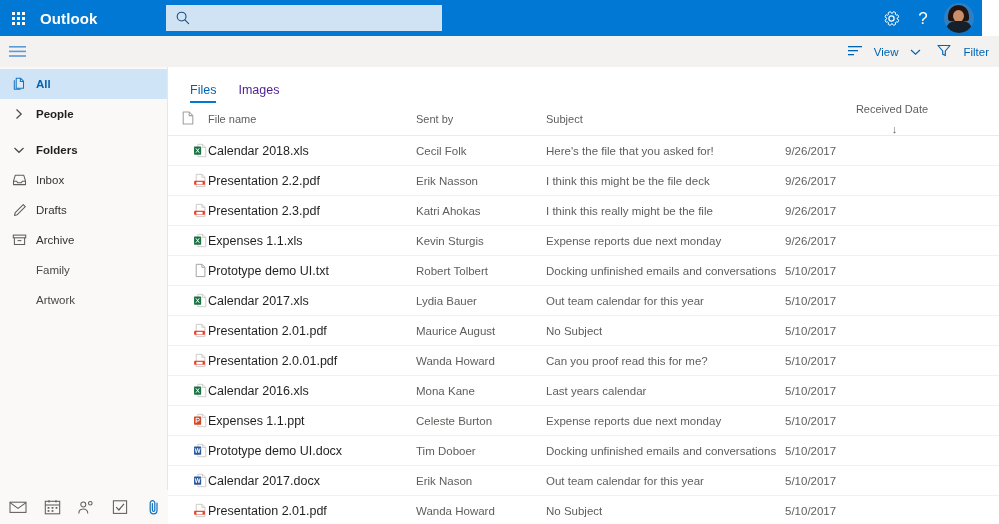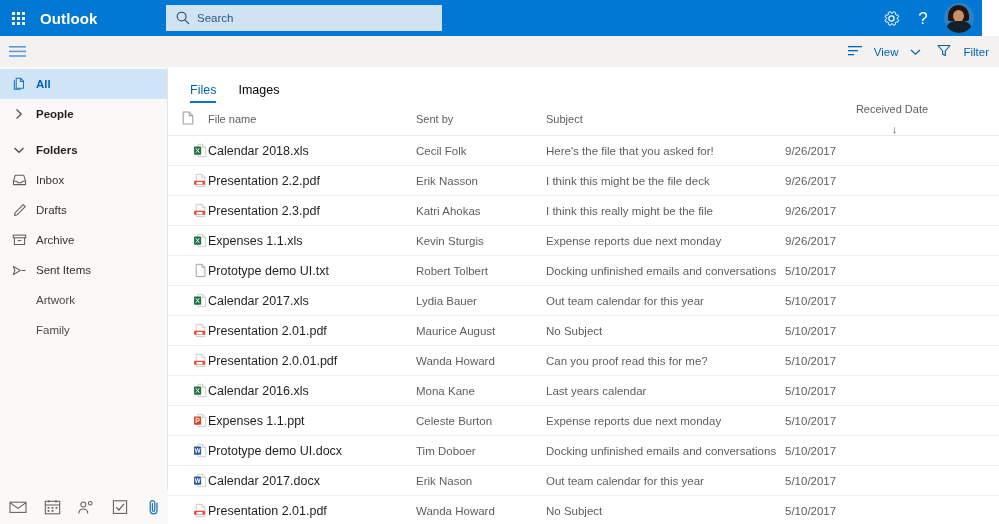--- a/index.html
+++ b/index.html
@@ -140,21 +140,21 @@
   }
   .bb-icon { width: 20px; height: 20px; display: flex; align-items: center; justify-content: center; cursor: pointer; }
 
   
   #content { flex: 1; height: 457px; background: #ffffff; position: relative; }
   #tabs {
     display: flex; align-items: flex-end; gap: 22px;
     padding-left: 22px; height: 36px;
   }
   .tab {
-    font-size: 12.5px; color: #000000; cursor: pointer;
+    font-size: 12.5px; color: #4c1d95; cursor: pointer;
     padding-bottom: 6px; position: relative;
   }
   .tab.active { color: #0063b1; }
   .tab.active::after {
     content: ""; position: absolute; left: 0; right: 0; bottom: 0;
     height: 2px; background: #0078d4;
   }
 
   table { width: 100%; border-collapse: collapse; table-layout: fixed; }
   thead th {
@@ -203,21 +203,20 @@
   </div>
   <div id="brand">Outlook</div>
 
   <div id="searchbox">
     <span class="sicon">
       <svg width="18" height="18" viewBox="0 0 18 18">
           <circle cx="7.6" cy="7.6" r="4.4" fill="none" stroke="#1f4e79" stroke-width="1.1"></circle>
           <line x1="10.9" y1="10.9" x2="14.6" y2="14.6" stroke="#1f4e79" stroke-width="1.1" stroke-linecap="round"></line>
         </svg>
     </span>
-    <input id="search-input" type="text" placeholder="Search" style="">
   </div>
 
   <div id="topbar-right">
     <div class="tb-icon">
       <svg width="19" height="19" viewBox="0 0 20 20">
           <path d="M10 6.6a3.4 3.4 0 100 6.8 3.4 3.4 0 000-6.8zm0 5.5a2.1 2.1 0 110-4.2 2.1 2.1 0 010 4.2z" fill="#fff"></path>
           <path d="M17.3 11.2l-1.3-.6c.05-.4.05-.8 0-1.2l1.3-.6a.5.5 0 00.25-.62l-.7-1.8a.5.5 0 00-.6-.3l-1.4.4a5.9 5.9 0 00-.9-.9l.4-1.4a.5.5 0 00-.3-.6l-1.8-.7a.5.5 0 00-.62.25l-.6 1.3a6 6 0 00-1.2 0l-.6-1.3a.5.5 0 00-.62-.25l-1.8.7a.5.5 0 00-.3.6l.4 1.4c-.33.27-.63.57-.9.9l-1.4-.4a.5.5 0 00-.6.3l-.7 1.8a.5.5 0 00.25.62l1.3.6a6 6 0 000 1.2l-1.3.6a.5.5 0 00-.25.62l.7 1.8a.5.5 0 00.6.3l1.4-.4c.27.33.57.63.9.9l-.4 1.4a.5.5 0 00.3.6l1.8.7a.5.5 0 00.62-.25l.6-1.3a6 6 0 001.2 0l.6 1.3a.5.5 0 00.62.25l1.8-.7a.5.5 0 00.3-.6l-.4-1.4c.33-.27.63-.57.9-.9l1.4.4a.5.5 0 00.6-.3l.7-1.8a.5.5 0 00-.25-.62z" fill="none" stroke="#fff" stroke-width="1.05"></path>
         </svg>
     </div>
     <div class="tb-icon">
@@ -325,36 +324,27 @@
         <span class="ni-icon">
           <svg width="15" height="14" viewBox="0 0 15 14">
               <rect x="1.3" y="2.1" width="12.4" height="2.7" fill="none" stroke="#605e5c" stroke-width="1.05"></rect>
               <path d="M2.4 4.8v6.6h10.2V4.8" fill="none" stroke="#605e5c" stroke-width="1.05"></path>
               <line x1="5.6" y1="7.6" x2="9.4" y2="7.6" stroke="#605e5c" stroke-width="1.05"></line>
             </svg>
         </span>
         <span class="ni-label">Archive</span>
       </div>
 
-      <div class="nav-item">
-        <span class="ni-icon">
-          <svg width="15" height="13" viewBox="0 0 15 13">
-              <path d="M1.3 2.4l7 4.1-7 4.1 1.6-4.1z" fill="none" stroke="#605e5c" stroke-width="1.05" stroke-linejoin="round"></path>
-              <line x1="9.4" y1="6.5" x2="13.6" y2="6.5" stroke="#605e5c" stroke-width="1.05"></line>
-            </svg>
-        </span>
-        <span class="ni-label">Sent Items</span>
+
+      <div class="nav-item sub">
+        <span class="ni-label">Family</span>
       </div>
 
       <div class="nav-item sub">
         <span class="ni-label">Artwork</span>
-      </div>
-
-      <div class="nav-item sub">
-        <span class="ni-label">Family</span>
       </div>
     </div>
 
     <div id="bottombar">
       <div class="bb-icon">
         <svg width="18" height="14" viewBox="0 0 18 14">
             <rect x="1" y="2.2" width="16" height="10.2" fill="none" stroke="#605e5c" stroke-width="1.05"></rect>
             <polyline points="1,2.6 9,8.4 17,2.6" fill="none" stroke="#605e5c" stroke-width="1.05"></polyline>
           </svg>
       </div>

